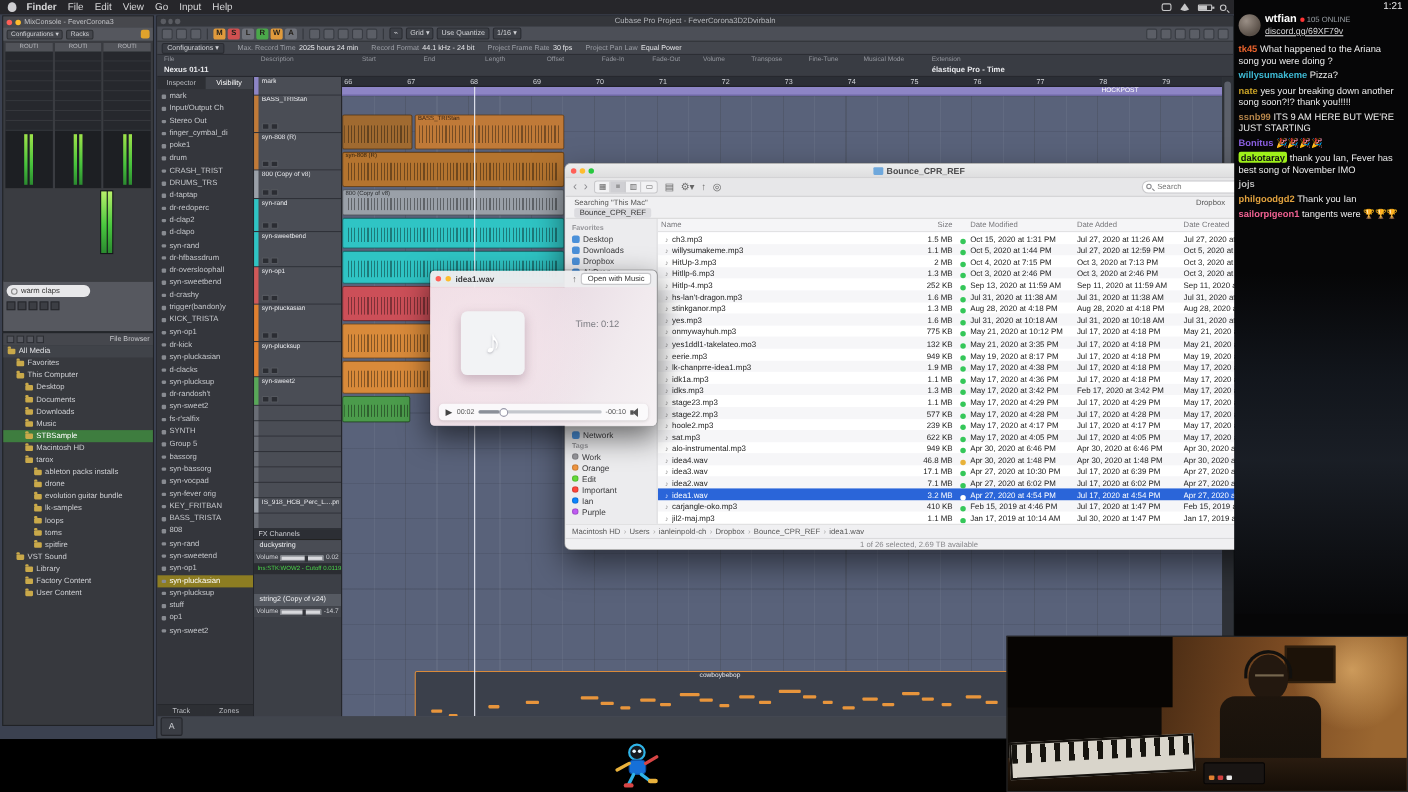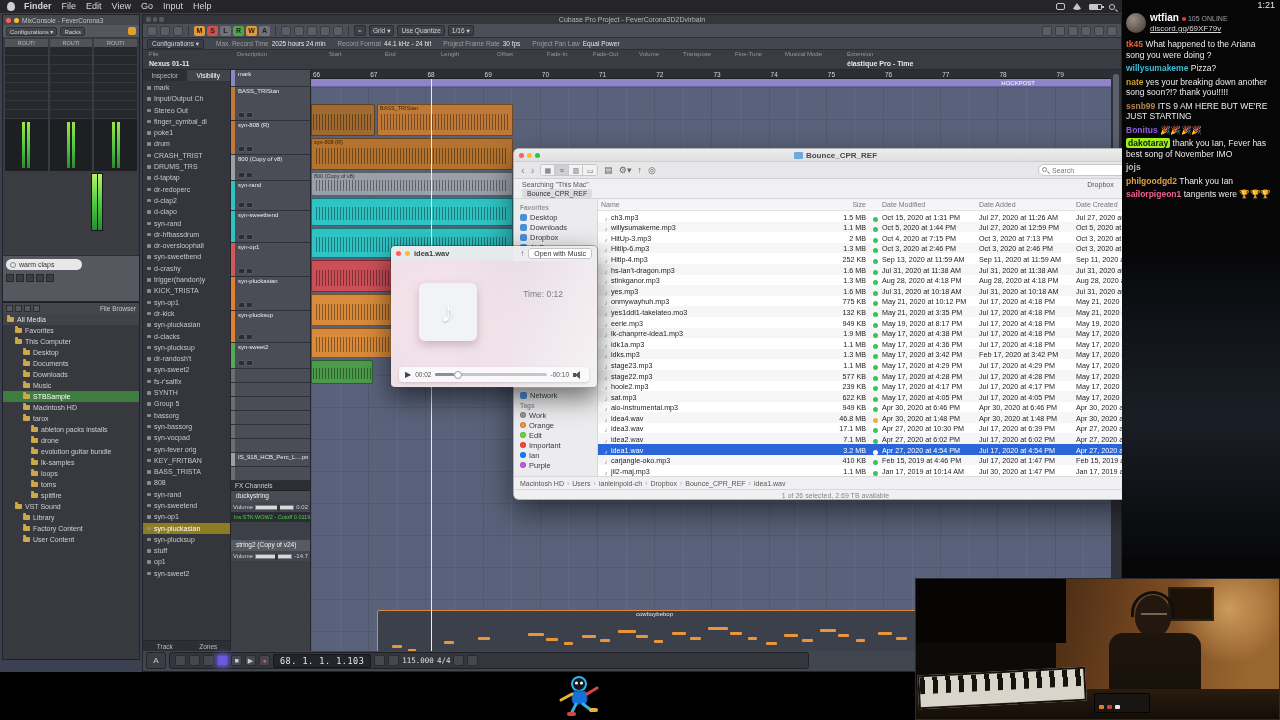--- a/index.html
+++ b/index.html
@@ -781,36 +781,20 @@
               <div class="clip wave" style="top: 241px; left: 0px; width: 202px; height: 30px; background: rgb(217, 138, 58);"></div>
               <div class="clip wave" style="top: 273px; left: 0px; width: 62px; height: 24px; background: rgb(75, 155, 75);"></div>
             </div>
           <div class="playhead"></div>
         </div>
         <div class="cb-scroll">
             <i></i>
           </div>
       </div>
       <div class="cb-zoom">A</div>
-      <div class="cb-transport">
-        <span class="tp-btn"></span>
-        <span class="tp-btn"></span>
-        <span class="tp-btn"></span>
-        <span class="tp-btn purple"></span>
-        <span class="tp-btn">■</span>
-        <span class="tp-btn">▶</span>
-        <span class="tp-btn rec">●</span>
-        <span class="tp-time">68. 1. 1. 1.103</span>
-        <span class="tp-btn"></span>
-        <span class="tp-btn"></span>
-        <span class="tp-val">115.000</span>
-        <span class="tp-val">4/4</span>
-        <span class="tp-btn"></span>
-        <span class="tp-btn"></span>
-      </div>
     </div>
 
     <div class="finder">
       <div class="f-title">
         <span class="dots">
             <span class="dot r"></span>
             <span class="dot y"></span>
             <span class="dot g"></span>
           </span>
         <span class="ttl"><span class="f-ticon"></span><span>Bounce_CPR_REF</span></span>

